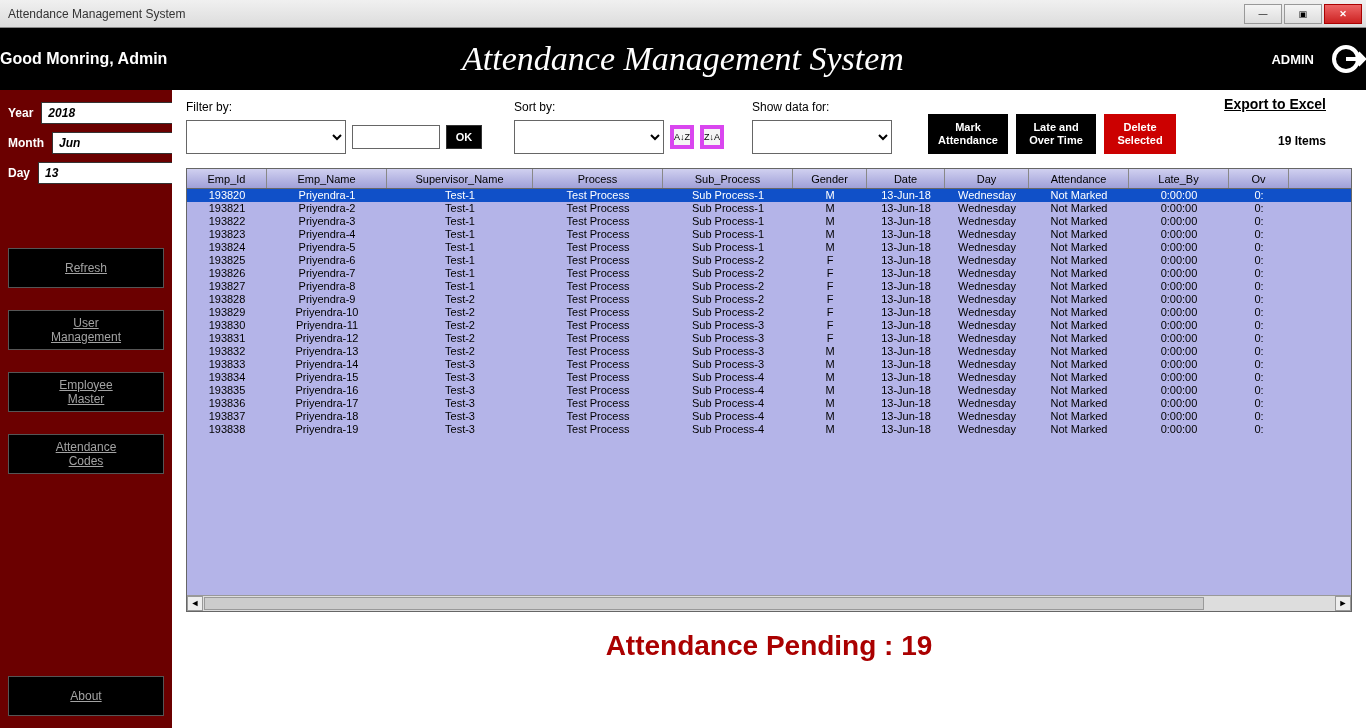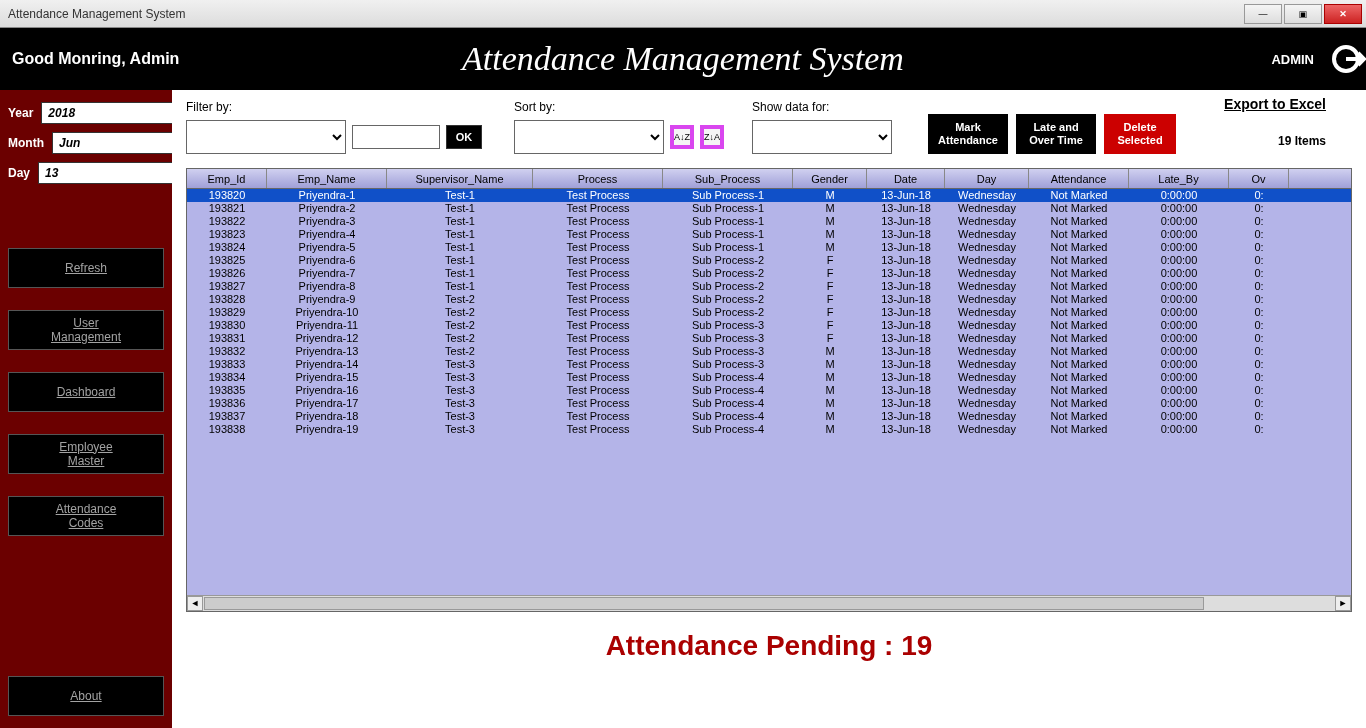--- a/index.html
+++ b/index.html
@@ -3,21 +3,21 @@
 <meta charset="utf-8">
 <style>
 * { box-sizing: border-box; margin: 0; padding: 0; }
 body { font-family: Arial, sans-serif; background: #fff; overflow: hidden; width: 1366px; height: 728px; }
 .titlebar { height: 28px; background: linear-gradient(#f0f0f0,#dcdcdc); border-bottom: 1px solid #888; display: flex; align-items: center; justify-content: space-between; padding: 0 4px; font-size: 12px; }
 .titlebar-text { padding-left: 4px; color: #333; }
 .titlebar-buttons { display: flex; gap: 2px; }
 .tb-btn { width: 38px; height: 20px; background: linear-gradient(#f5f5f5,#ddd); border: 1px solid #999; display: flex; align-items: center; justify-content: center; font-size: 9px; }
 .tb-close { background: linear-gradient(#e66,#c22); color: #fff; font-weight: bold; border-color: #a00; }
 .header { height: 62px; background: #000; display: flex; align-items: center; color: #fff; position: relative; }
-.greeting { font-size: 16px; font-weight: bold; padding-left: 12px; width: 300px; }
+.greeting { font-size: 16px; font-weight: bold; padding-left: 0; width: 300px; }
 .app-title { position: absolute; left: 50%; transform: translateX(-50%); font-size: 34px; font-style: italic; font-family: Georgia, serif; }
 .admin-area { margin-left: auto; display: flex; align-items: center; gap: 16px; }
 .admin-label { font-size: 13px; font-weight: bold; }
 .logout-icon { width: 36px; height: 36px; }
 .content { display: flex; height: 638px; }
 .sidebar { width: 172px; background: #6b0000; color: #fff; padding: 12px 8px; display: flex; flex-direction: column; }
 .date-row { display: flex; align-items: center; margin-bottom: 8px; gap: 8px; }
 .date-label { width: 48px; font-size: 12px; font-weight: bold; }
 .date-input { flex: 1; height: 22px; background: #fff; color: #000; border: 1px solid #333; font-size: 12px; padding: 2px 6px; font-weight: bold; font-style: italic; }
 .side-buttons { margin-top: 56px; display: flex; flex-direction: column; gap: 22px; }
@@ -86,21 +86,20 @@
       <input class="date-input" value="Jun" style="">
     </div>
     <div class="date-row">
       <span class="date-label">Day</span>
       <input class="date-input" value="13" style="">
     </div>
     <div class="side-buttons">
       <button class="side-btn">Refresh</button>
       <button class="side-btn" style="white-space:pre-line">User
 Management</button>
-      <button class="side-btn">Dashboard</button>
       <button class="side-btn" style="white-space:pre-line">Employee
 Master</button>
       <button class="side-btn" style="white-space:pre-line">Attendance
 Codes</button>
     </div>
     <div class="about-wrap">
       <button class="side-btn" style="width:100%">About</button>
     </div>
   </div>
 

